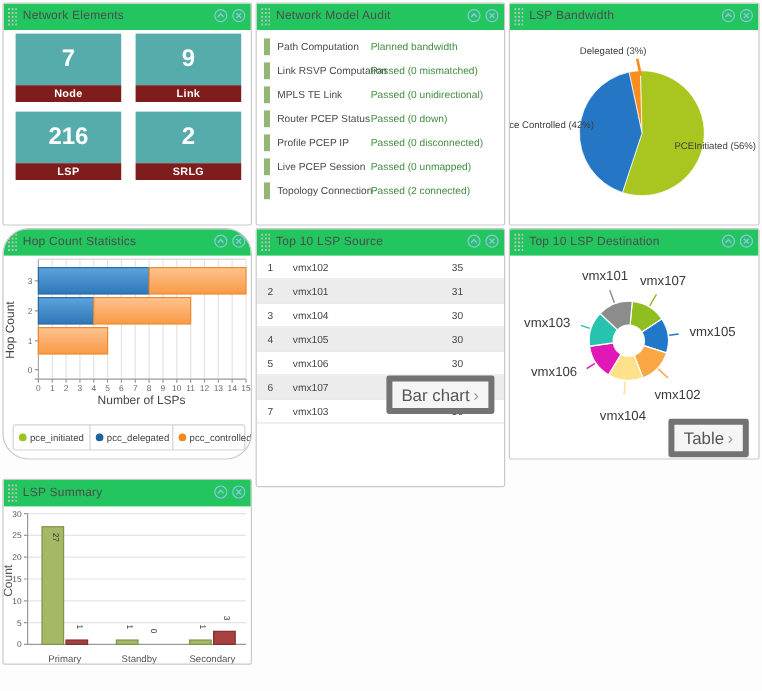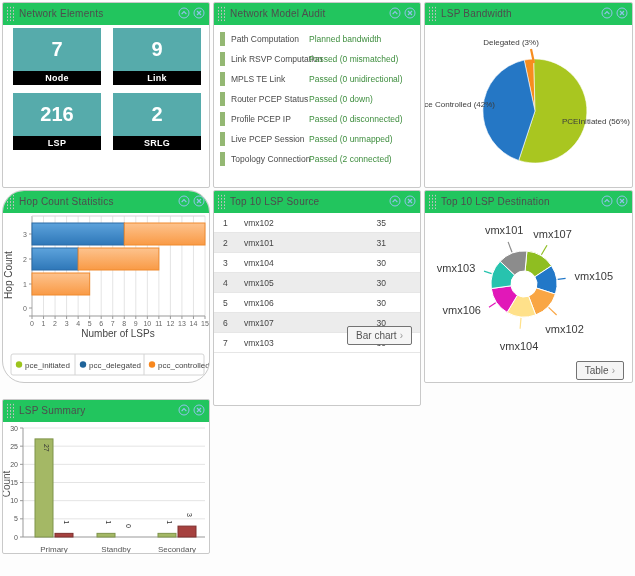--- a/index.html
+++ b/index.html
@@ -8,35 +8,35 @@
   .phead{position:relative;height:22px;background:#22c55e;}
   .ptitle{position:absolute;left:16px;top:5px;font-size:10px;color:#4d4d4d;letter-spacing:.2px;white-space:nowrap;}
   .picons{position:absolute;right:4px;top:4px;display:flex;gap:3px;}
   .picons svg{display:block;cursor:pointer;}
   .grip{position:absolute;left:3px;top:3px;width:8px;height:16px;background-image:radial-gradient(circle,#c2c2c2 .8px,transparent 1px);background-size:3px 3.2px;cursor:move;}
   .pbody{position:relative;}
   svg{font-family:"Liberation Sans",sans-serif;}
   
   .tiles{display:grid;grid-template-columns:88px 88px;gap:8px 12px;padding:3px 0 0 10px;}
   .tile-val{height:43px;background:#56abab;color:#fff;font-size:20px;font-weight:bold;display:flex;align-items:center;justify-content:center;}
-  .tile-label{height:14px;background:#000000;color:#fff;font-size:9px;font-weight:bold;display:flex;align-items:center;justify-content:center;letter-spacing:.3px;}
+  .tile-label{height:14px;background:#7f1d1d;color:#fff;font-size:9px;font-weight:bold;display:flex;align-items:center;justify-content:center;letter-spacing:.3px;}
   
   .audit{padding-top:5px;}
   .arow{position:relative;height:20px;}
   .abar{position:absolute;left:6px;top:2px;width:5px;height:14px;background:#94b873;}
   .alabel{position:absolute;left:17px;top:4px;font-size:8.5px;color:#4a4a4a;white-space:nowrap;}
   .astatus{position:absolute;left:95px;top:4px;font-size:8.5px;color:#3f8e3f;white-space:nowrap;}
   
   .trow{position:relative;height:19px;border-bottom:1px solid #e6e6e6;font-size:8.5px;color:#444;}
   .trow.alt{background:#ececec;}
   .t-idx{position:absolute;left:9px;top:5px;}
   .t-name{position:absolute;left:30px;top:5px;}
   .t-val{position:absolute;right:34px;top:5px;}
   
-  .chip{position:absolute;right:8px;bottom:8px;font-size:10px;color:#555;background:#f5f5f5;border:1px solid #737373;border-radius:2px;padding:3px 8px;font-family:inherit;cursor:pointer;white-space:nowrap;}
+  .chip{position:absolute;right:8px;bottom:8px;font-size:14px;color:#555;background:#f5f5f5;border:5px solid #737373;border-radius:2px;padding:3px 8px;font-family:inherit;cursor:pointer;white-space:nowrap;}
   .chip .chev{color:#999;margin-left:3px;}
 </style>
 </head>
 <body>
 
 <div class="panel" style="left:2px;top:2px;width:208px;height:186px;">
   <div class="phead">
     <span class="grip"></span>
     <span class="ptitle">Network Elements</span>
     <span class="picons">

